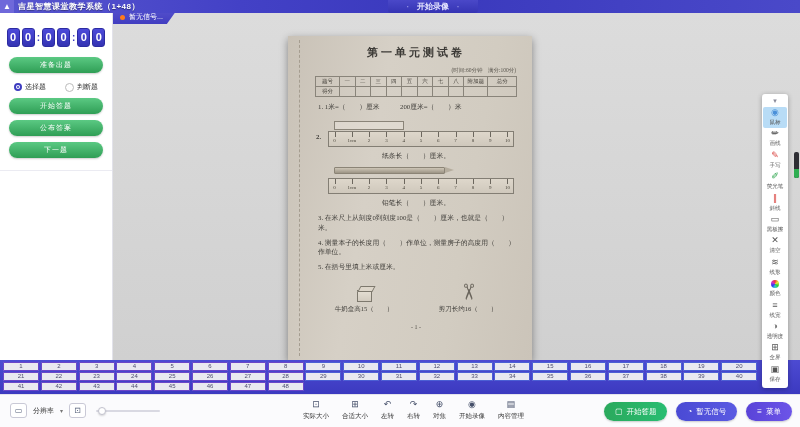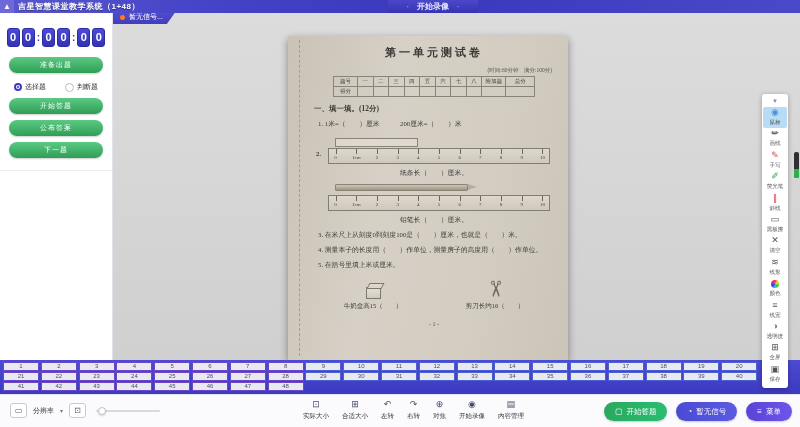--- a/index.html
+++ b/index.html
@@ -41,21 +41,21 @@
 
   
   .canvas { position:absolute; left:113px; top:13px; width:687px; height:347px;
     background:linear-gradient(180deg,#dcdcdc,#d0d0d0); }
   .no-signal { position:absolute; left:0; top:-3px; height:14px; z-index:6; display:flex; align-items:center;
     gap:4px; padding:0 14px 0 7px; background:linear-gradient(180deg,#5450cc,#413dc0); color:#fff;
     font-size:7px; clip-path:polygon(0 0,100% 0,calc(100% - 10px) 100%,0 100%); }
   .sig-dot { width:5px; height:5px; border-radius:50%; background:#ff7a1d; }
 
   
-  .paper { position:absolute; left:175px; top:23px; width:280px; height:324px;
+  .paper { position:absolute; left:175px; top:23px; width:244px; height:324px;
     background:linear-gradient(100deg,#c9c2b7 0%,#d6d0c6 35%,#d2ccc1 70%,#cbc4b9 100%);
     box-shadow:0 3px 8px rgba(0,0,0,.4); color:#3c3a36; font-family:"Liberation Serif",serif;
     padding:0 12px 0 24px; }
   .paper::before { content:""; position:absolute; left:11px; top:4px; bottom:4px;
     border-left:1px dashed #a59d90; }
   .p-title { text-align:center; font-size:11px; font-weight:bold; letter-spacing:3px; padding-top:9px; }
   .p-meta { text-align:right; font-size:5.5px; color:#5a564e; margin:7px 4px 2px 0; }
   table.score { border-collapse:collapse; width:202px; margin:1px auto 0; }
   table.score td { border:1px solid #89847a; height:10px; font-size:5.5px; text-align:center; color:#44403a; }
   table.score td:first-child { width:24px; }
@@ -208,21 +208,20 @@
               <td></td>
               <td></td>
               <td></td>
               <td></td>
               <td></td>
               <td></td>
               <td></td>
             </tr>
         </tbody>
       </table>
-      <div class="p-section">一、填一填。(12分)</div>
       <div class="p-q">1. 1米=（　　）厘米　　　200厘米=（　　）米</div>
 
       <div class="ruler-block">
         <span class="q-num">2.</span>
         <div class="strip"></div>
         <div class="ruler">
             <i class="tick" style="left: 3%;"></i>
             <b class="tlabel" style="left: 3%;">0</b>
             <i class="tick" style="left: 12.4%;"></i>
             <b class="tlabel" style="left: 12.4%;">1cm</b>

